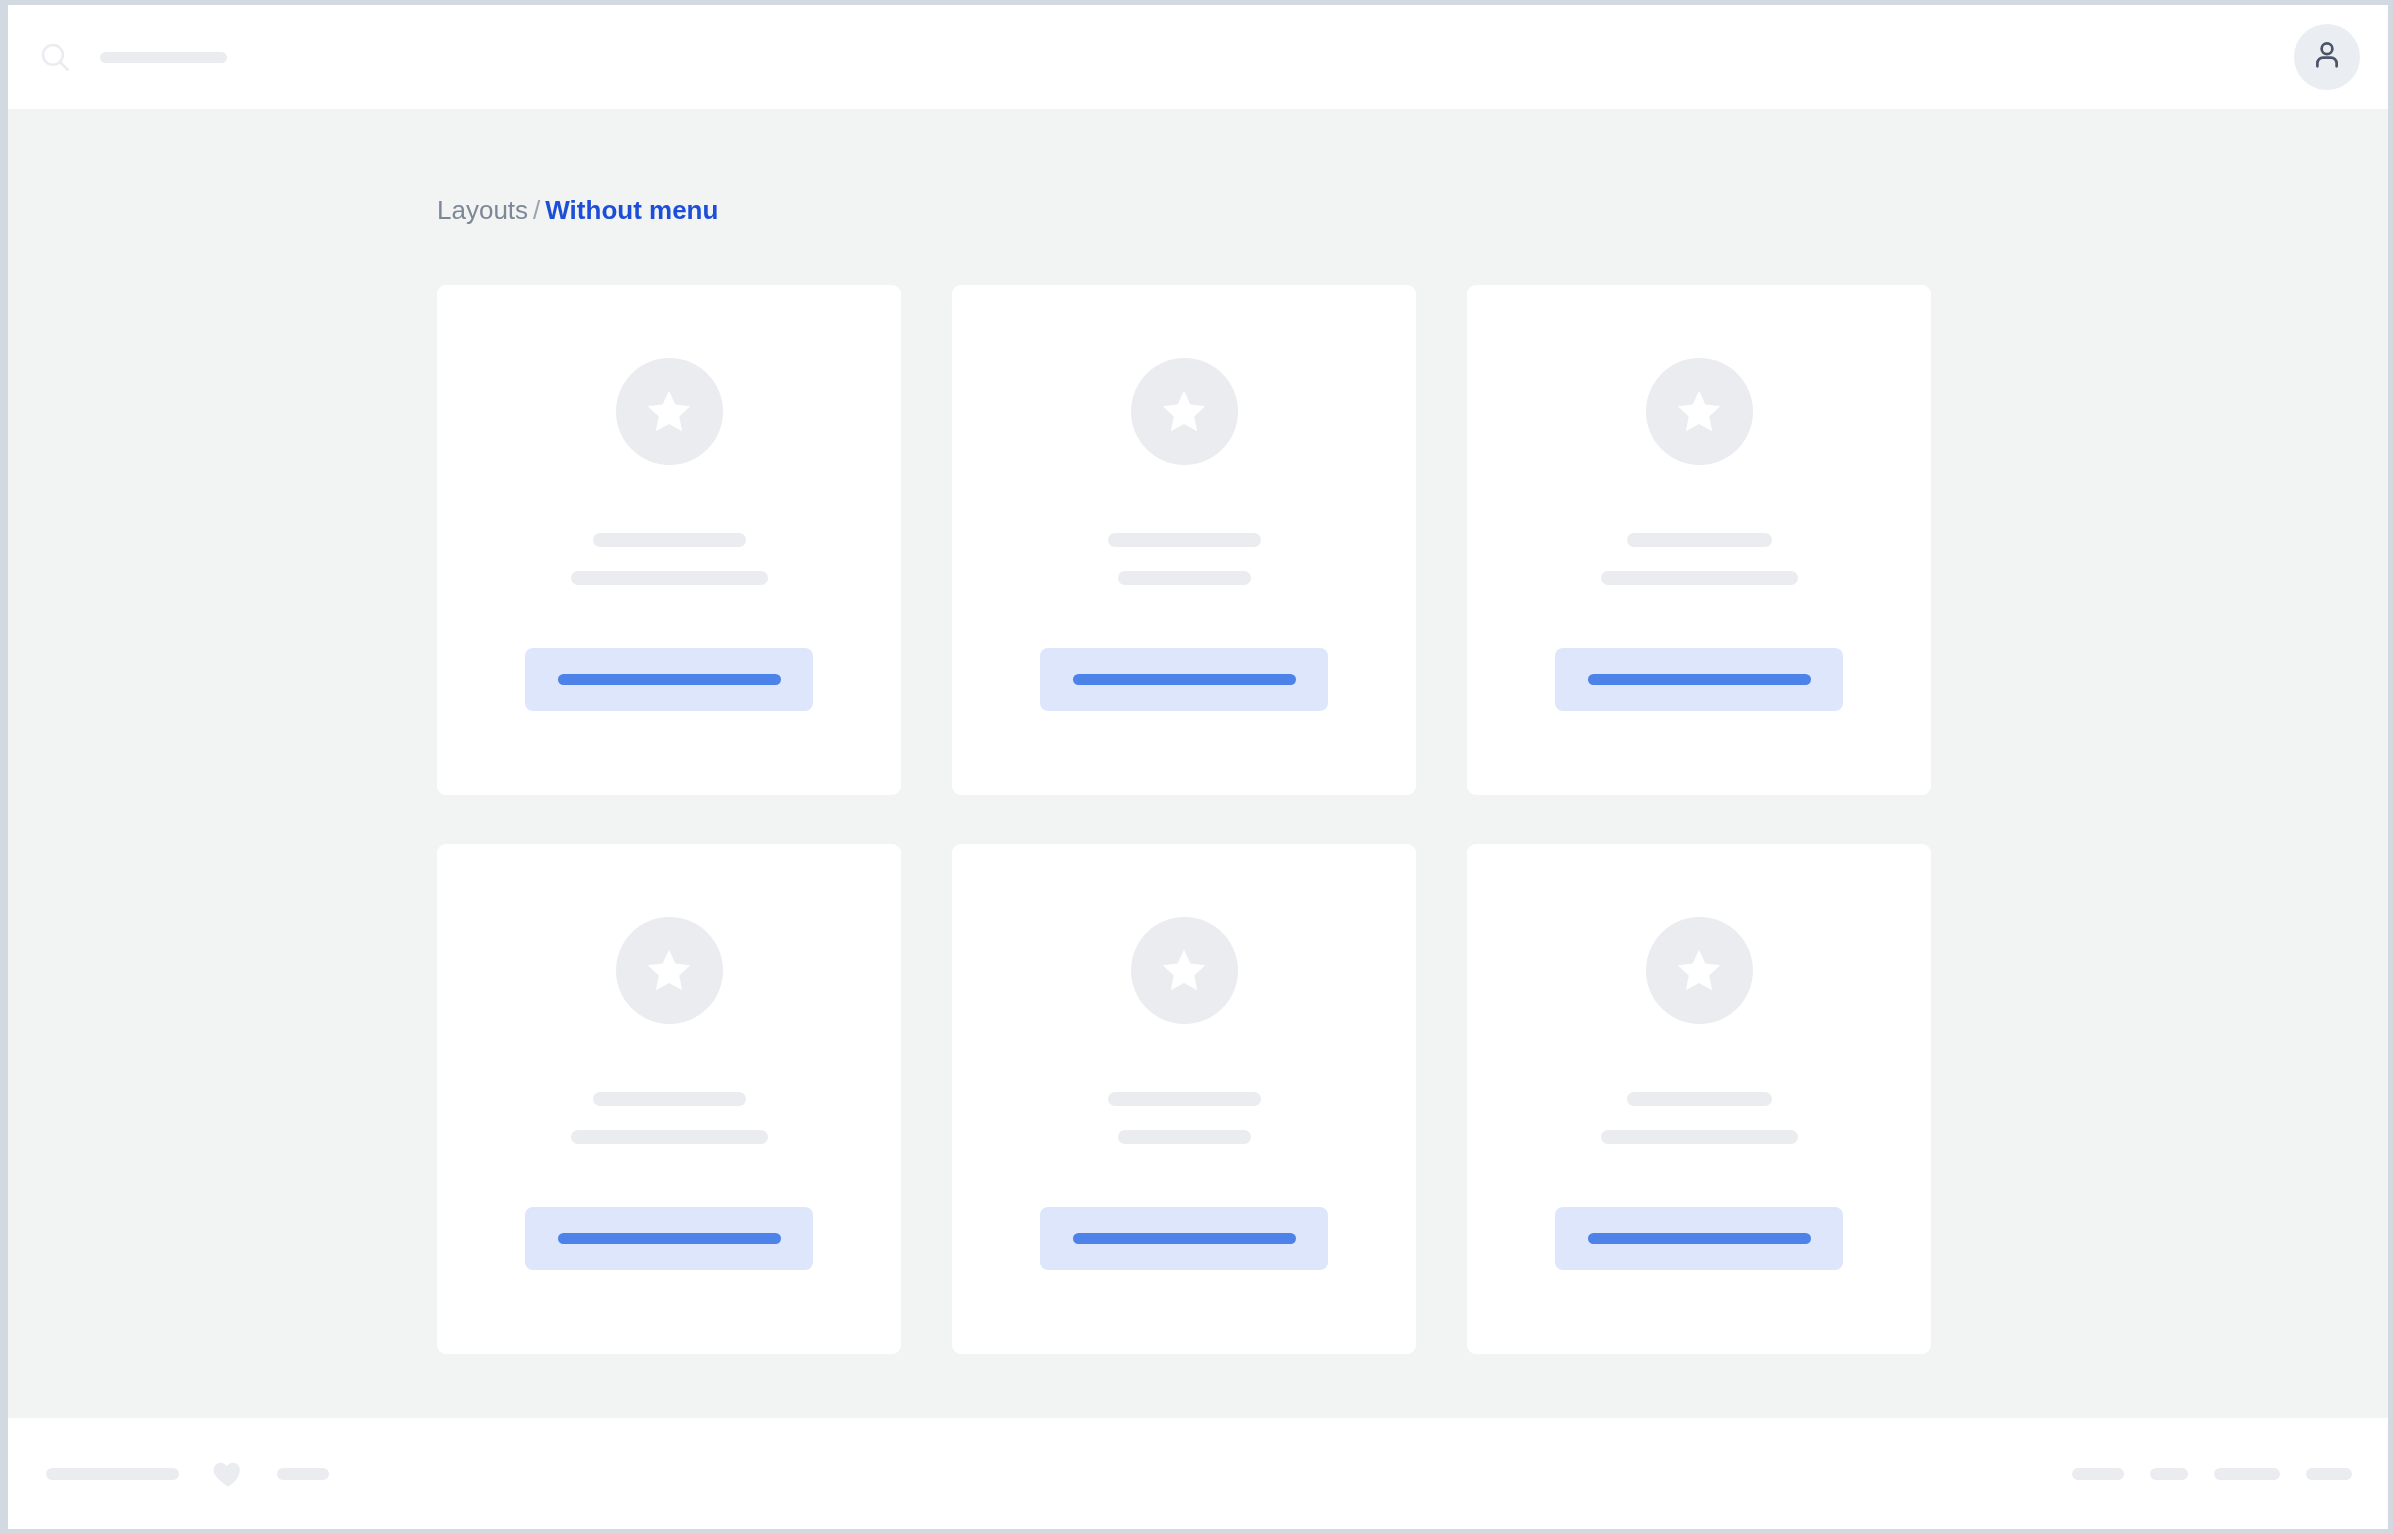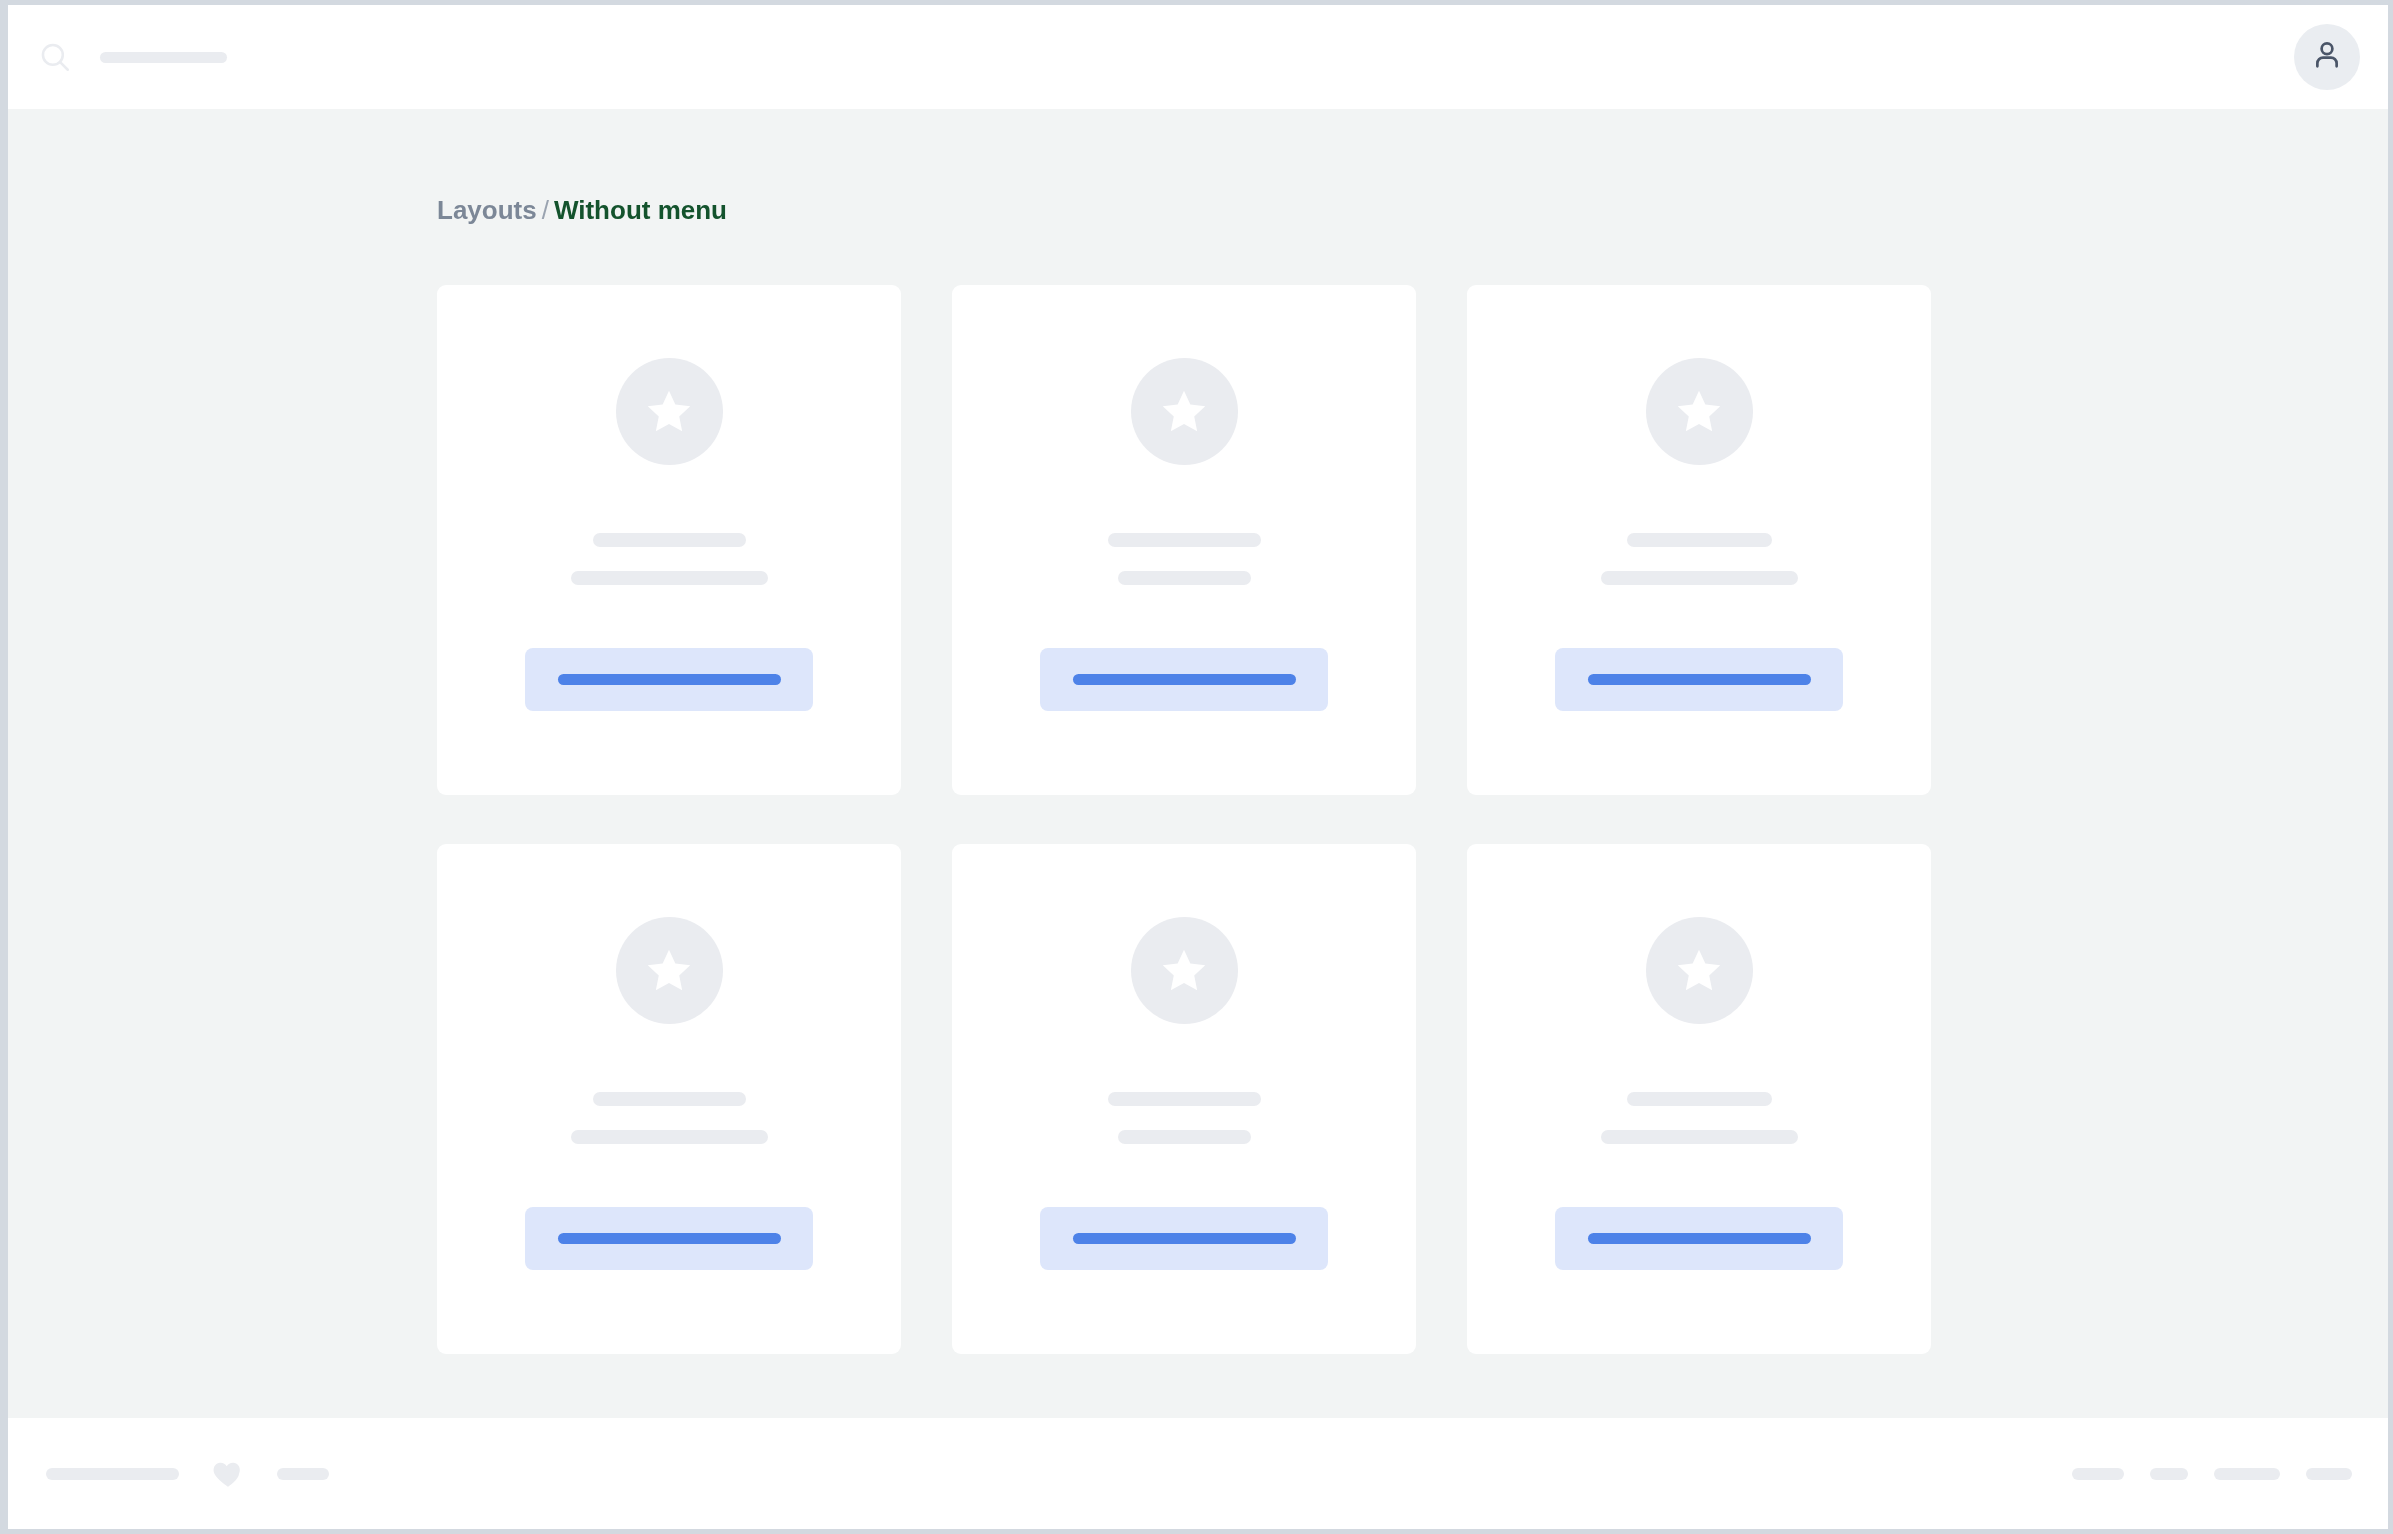--- a/index.html
+++ b/index.html
@@ -85,23 +85,23 @@
     padding-left: 0;
   }
 
   .breadcrumb {
     font-size: 26px;
     line-height: 1;
     margin-bottom: 62px;
     padding-left: 0;
     white-space: nowrap;
   }
-  .crumb-root { color: #7c8797; font-weight: 700; }
+  .crumb-root { color: #7c8797; font-weight: 400; }
   .crumb-sep  { color: #9aa3b0; font-weight: 400; padding: 0 5px; }
-  .crumb-current { color: #14532d; font-weight: 700; }
+  .crumb-current { color: #1d4ed8; font-weight: 700; }
 
   .grid {
     display: grid;
     grid-template-columns: repeat(3, 464px);
     gap: 49px 51px;
   }
 
   .card {
     width: 464px;
     height: 510px;

